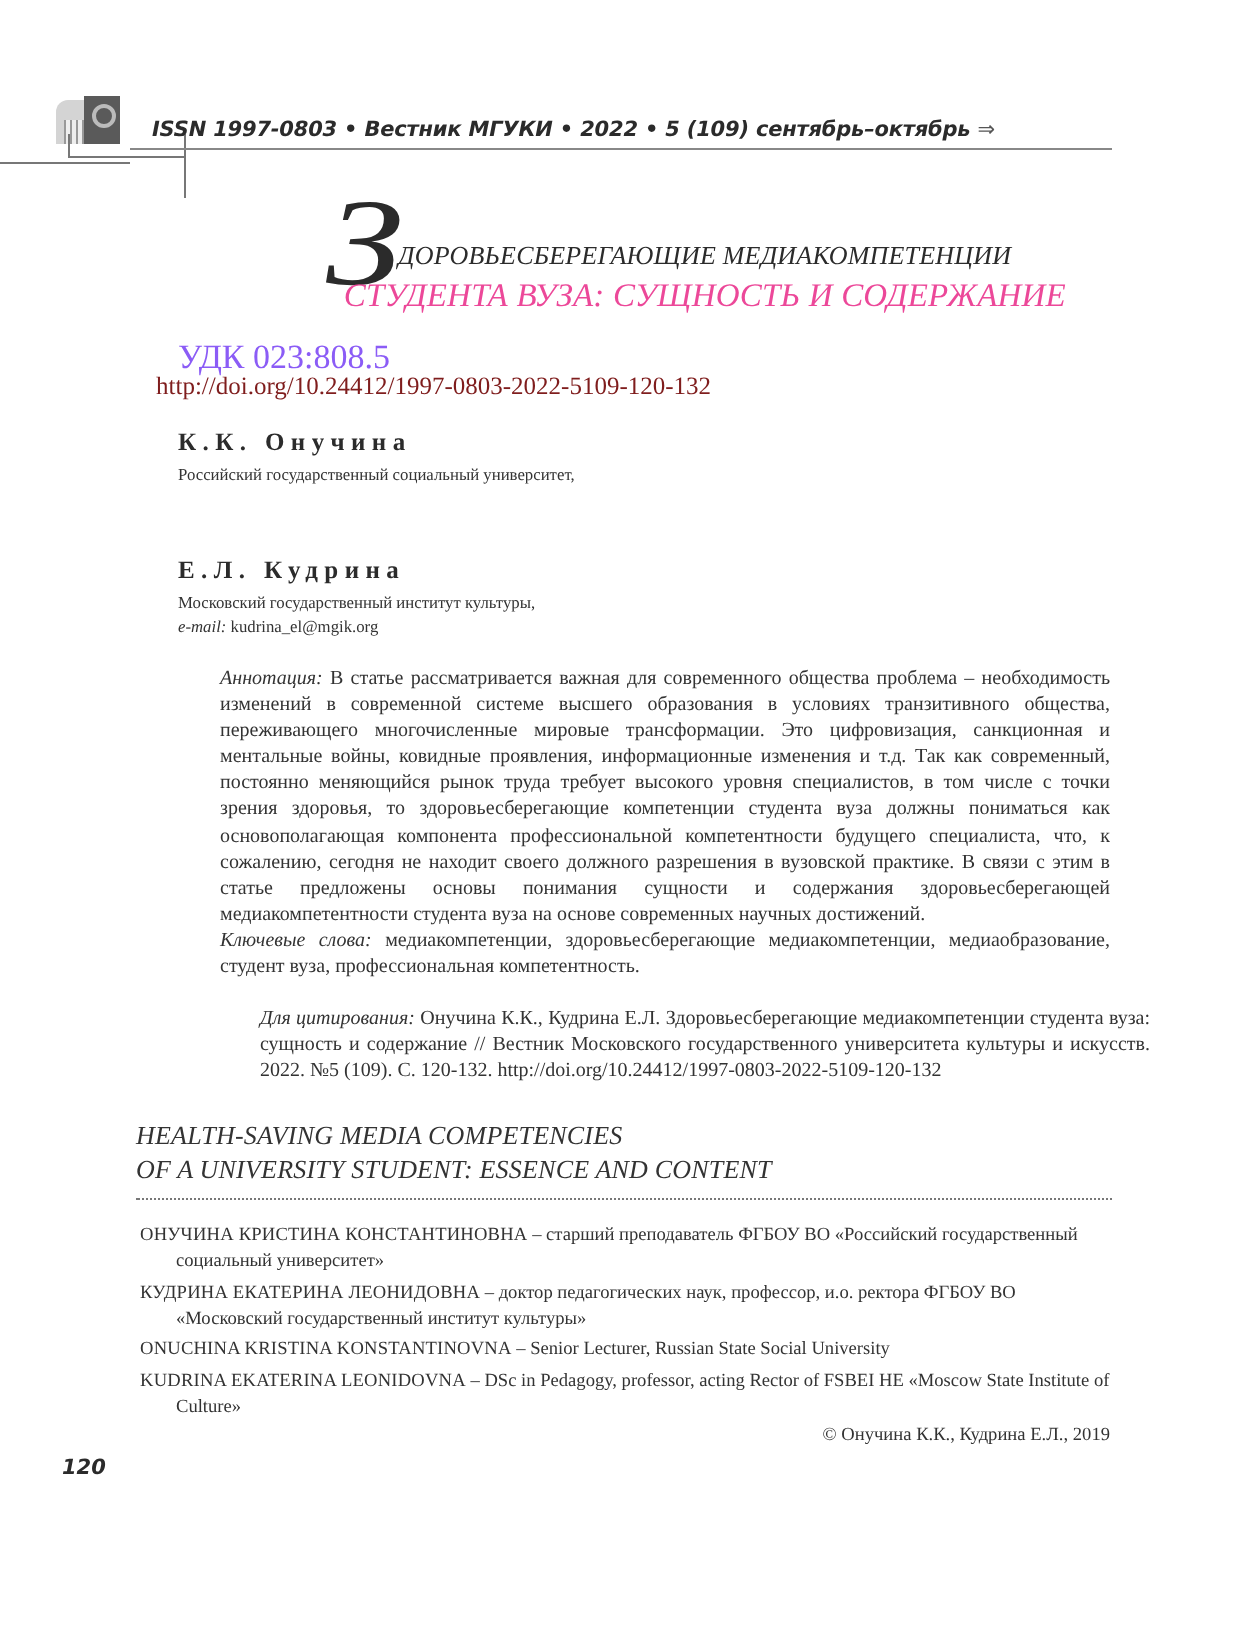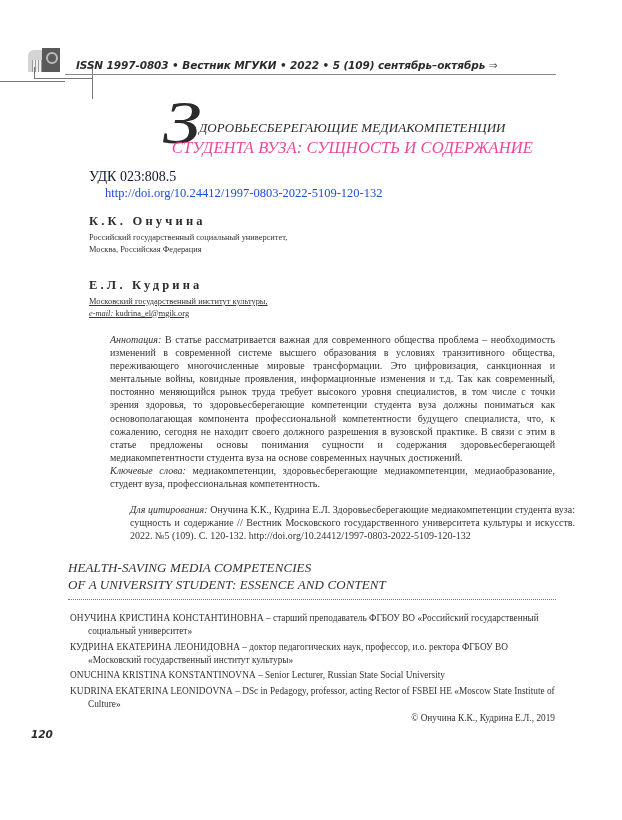--- a/index.html
+++ b/index.html
@@ -19,22 +19,22 @@
     .header-line { position: absolute; left: 65px; top: 74px; width: 491px; height: 1px; background: #888; }
     .header-text { position: absolute; left: 76px; top: 59px; font-family: "DejaVu Sans", sans-serif; font-weight: bold; font-style: italic; font-size: 10.5px; color: #2b2b2b; letter-spacing: -0.1px; white-space: nowrap; }
     .header-text .arrow { font-weight: normal; font-style: normal; color: #555; }
 
     
     .title-drop { position: absolute; left: 163px; top: 92px; font-family: "Liberation Serif", serif; font-style: italic; font-size: 62px; line-height: 60px; color: #2b2b2b; transform: scaleX(1.25); transform-origin: left top; }
     .title-line1 { position: absolute; left: 199px; top: 120px; font-size: 13px; font-style: italic; color: #2b2b2b; letter-spacing: 0.1px; white-space: nowrap; }
     .title-line2 { position: absolute; right: 89px; top: 138px; font-size: 16.5px; font-style: italic; color: #ec4899; letter-spacing: 0.1px; white-space: nowrap; }
 
     
-    .udk { position: absolute; left: 89px; top: 169px; font-size: 14px; color: #0f172a; }
-    .doi { position: absolute; left: 105px; top: 186px; font-size: 12.5px; color: #1d4ed8; text-align: center; }
+    .udk { position: absolute; left: 89px; top: 169px; font-size: 17px; color: #8b5cf6; }
+    .doi { position: absolute; left: 78px; top: 186px; font-size: 12.5px; color: #7f1d1d; text-align: center; }
 
     .author-name { position: absolute; left: 89px; font-size: 12.5px; font-weight: bold; letter-spacing: 3.2px; color: #2b2b2b; }
     .author-info { position: absolute; left: 89px; font-size: 8.4px; line-height: 11.5px; color: #333; }
     .author-info i { font-style: italic; }
 
     
     .abstract { position: absolute; left: 110px; width: 445px; font-size: 10px; line-height: 13.1px; color: #333; text-align: justify; }
     .abstract i { font-style: italic; }
 
     
@@ -69,25 +69,24 @@
 <div class="title-drop">З</div>
 <div class="title-line1">ДОРОВЬЕСБЕРЕГАЮЩИЕ МЕДИАКОМПЕТЕНЦИИ</div>
 <div class="title-line2">СТУДЕНТА ВУЗА: СУЩНОСТЬ И СОДЕРЖАНИЕ</div>
 
 <div class="udk">УДК 023:808.5</div>
 <div class="doi">http://doi.org/10.24412/1997-0803-2022-5109-120-132</div>
 
 <div class="author-name" style="top:214px;">К.К. Онучина</div>
 <div class="author-info" style="top:232px;">
   <div>Российский государственный социальный университет,</div>
-  <div>Москва, Российская Федерация</div>
 </div>
 
 <div class="author-name" style="top:278px;">Е.Л. Кудрина</div>
-<div class="author-info" style="top:296px;text-decoration:underline;">
+<div class="author-info" style="top:296px;">
   <div>Московский государственный институт культуры,</div>
   <div><i>e-mail:</i> <span>kudrina_el@mgik.org</span></div>
 </div>
 
 <div class="abstract" style="top:333px;">
   <i>Аннотация:</i> <span>В статье рассматривается важная для современного общества проблема – необходимость изменений в современной системе высшего образования в условиях транзитивного общества, переживающего многочисленные мировые трансформации. Это цифровизация, санкционная и ментальные войны, ковидные проявления, информационные изменения и т.д. Так как современный, постоянно меняющийся рынок труда требует высокого уровня специалистов, в том числе с точки зрения здоровья, то здоровьесберегающие компетенции студента вуза должны пониматься как основополагающая компонента профессиональной компетентности будущего специалиста, что, к сожалению, сегодня не находит своего должного разрешения в вузовской практике. В связи с этим в статье предложены основы понимания сущности и содержания здоровьесберегающей медиакомпетентности студента вуза  на основе современных научных достижений.</span>
 </div>
 
 <div class="abstract" style="top:464px;">
   <i>Ключевые слова:</i> <span>медиакомпетенции, здоровьесберегающие медиакомпетенции, медиаобразование, студент вуза, профессиональная компетентность.</span>

